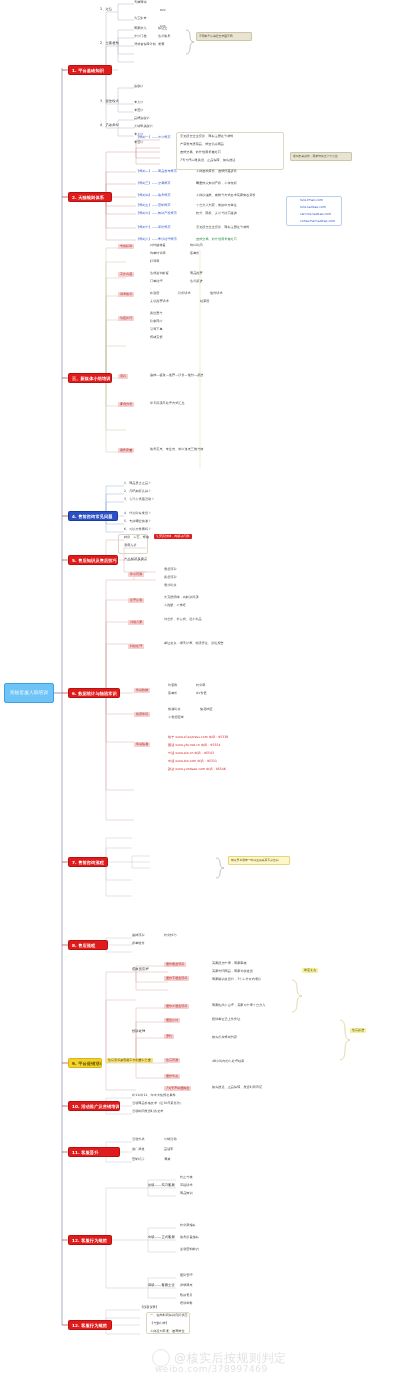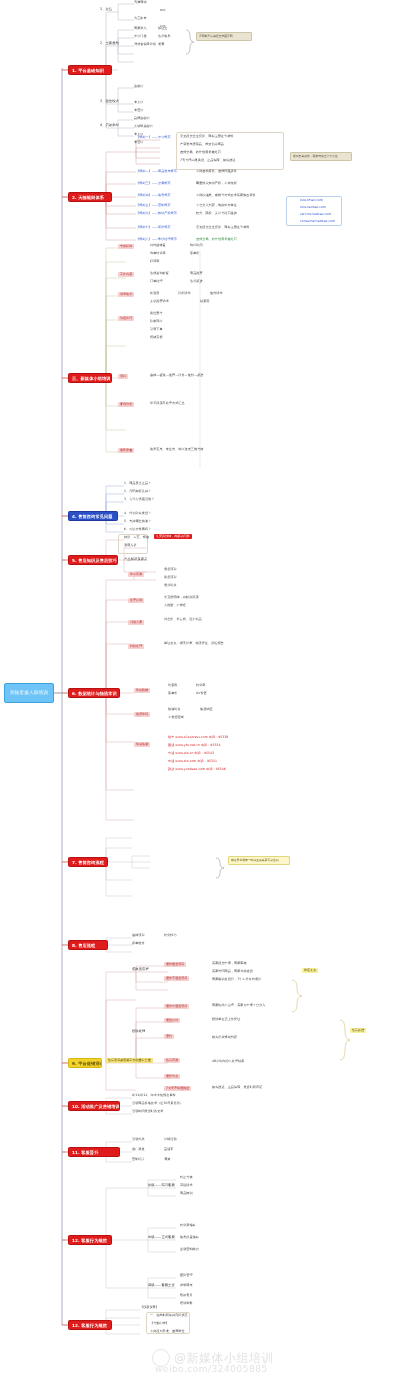--- a/index.html
+++ b/index.html
@@ -529,16 +529,16 @@
   <div class="t" style="left:180px;top:1294px;">数据复盘</div>
   <div class="t" style="left:180px;top:1302px;">培训带教</div>
 
   <div class="t" style="left:140px;top:1306px;">【仪容仪表】</div>
   <div class="gbox" style="left:146px;top:1312px;width:44px;height:22px;"></div>
   <div class="t" style="left:150px;top:1314px;">一、在岗期间保持良好状态</div>
   <div class="t" style="left:150px;top:1322px;">【考勤纪律】</div>
   <div class="t" style="left:150px;top:1330px;">不得迟到早退、擅离岗位</div>
 
   <div class="wm-logo" style="left:152px;top:1349px;"></div>
-  <div class="wm" style="left:174px;top:1350px;">@新媒体小组培训</div>
-  <div class="wm small" style="left:155px;top:1364px;">weibo.com/324005885</div>
+  <div class="wm" style="left:174px;top:1350px;">@核实后按规则判定</div>
+  <div class="wm small" style="left:155px;top:1364px;">weibo.com/378997469</div>
 
 </div>
 
 </body></html>

